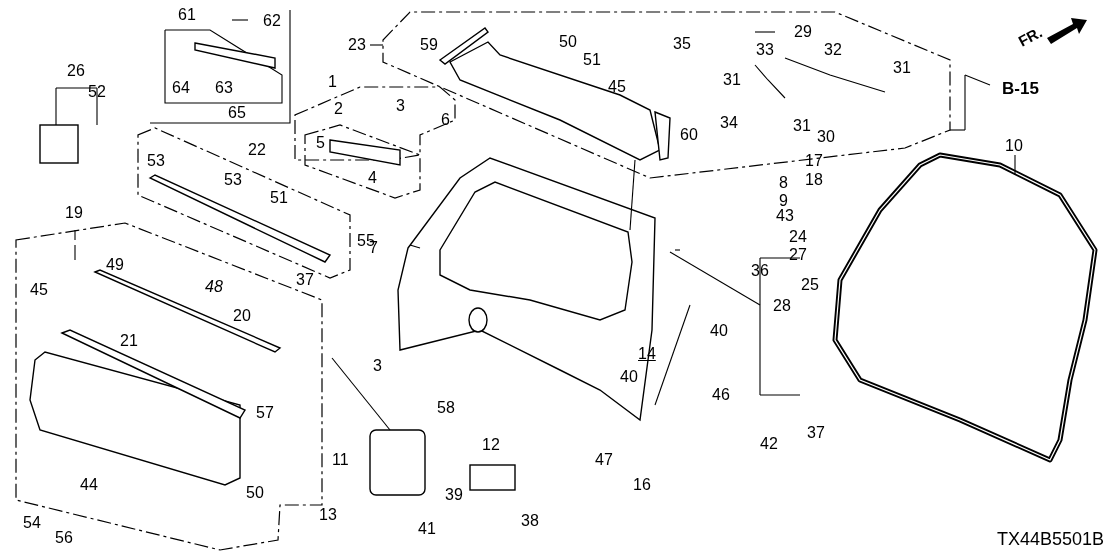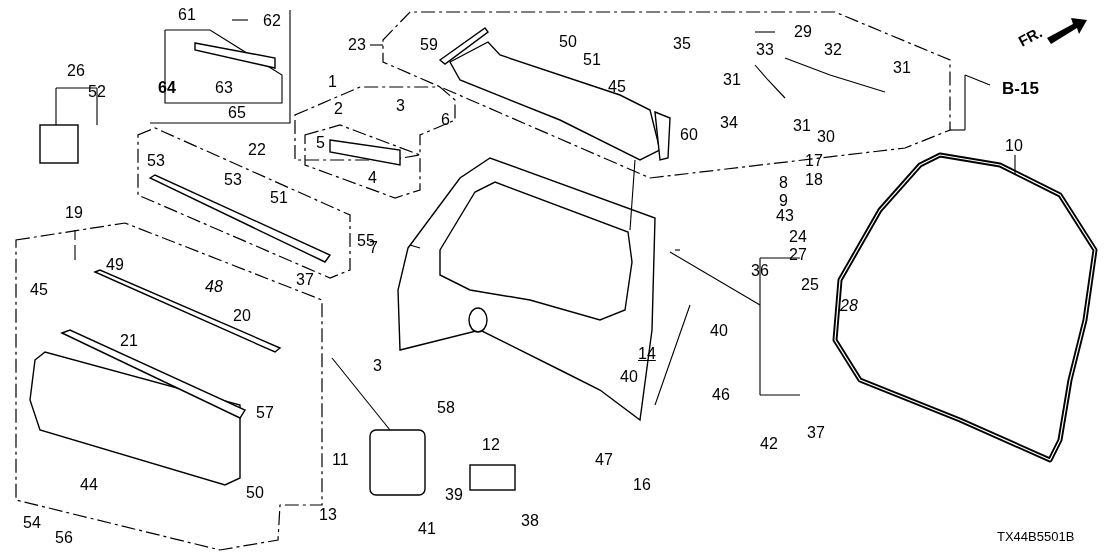--- a/index.html
+++ b/index.html
@@ -1,20 +1,20 @@
 <!DOCTYPE html>
 <html><head>
 <meta charset="utf-8">
 <style>
   html,body{margin:0;padding:0;background:#fff;}
   body{width:1108px;height:554px;position:relative;overflow:hidden;font-family:"Liberation Sans",sans-serif;}
   svg#diagram{position:absolute;left:0;top:0;width:1108px;height:554px;}
   .lbl{position:absolute;font-size:16px;color:#000;line-height:16px;white-space:nowrap;font-family:"Liberation Sans",sans-serif;}
   .ref{position:absolute;font-size:17px;font-weight:bold;color:#000;font-family:"Liberation Sans",sans-serif;}
-  .code{position:absolute;font-size:13px;color:#000;font-family:"Liberation Sans",sans-serif;}
+  .code{position:absolute;font-size:18px;color:#000;font-family:"Liberation Sans",sans-serif;}
   .fr{position:absolute;font-size:15px;font-weight:bold;transform:rotate(-28deg);font-family:"Liberation Sans",sans-serif;}
   .dash{fill:none;stroke:#000;stroke-width:1.2;stroke-dasharray:14 4 3 4;}
   .ln{fill:none;stroke:#000;stroke-width:1.1;}
   .part{fill:#fff;stroke:#000;stroke-width:1.4;}
   .thick{fill:none;stroke:#000;stroke-width:5;stroke-linejoin:round;}
   .thickin{fill:none;stroke:#fff;stroke-width:1.2;}
 </style>
 </head>
 <body>
 
@@ -82,21 +82,21 @@
     <line x1="670" y1="252" x2="760" y2="305"></line>
     <line x1="760" y1="258" x2="800" y2="258"></line>
     <line x1="760" y1="258" x2="760" y2="395"></line>
     <line x1="760" y1="395" x2="800" y2="395"></line>
     <line x1="75" y1="230" x2="75" y2="240"></line>
   </g>
 </svg>
 
 <span class="lbl" style="left:178px;top:7px;">61</span>
 <span class="lbl" style="left:263px;top:13px;">62</span>
-<span class="lbl" style="left:158px;top:80px;font-weight:bold;">64</span>
+<span class="lbl" style="left:172px;top:80px;">64</span>
 <span class="lbl" style="left:215px;top:80px;">63</span>
 <span class="lbl" style="left:228px;top:105px;">65</span>
 <span class="lbl" style="left:67px;top:63px;">26</span>
 <span class="lbl" style="left:88px;top:84px;">52</span>
 <span class="lbl" style="left:328px;top:74px;">1</span>
 <span class="lbl" style="left:334px;top:101px;">2</span>
 <span class="lbl" style="left:396px;top:98px;">3</span>
 <span class="lbl" style="left:441px;top:112px;">6</span>
 <span class="lbl" style="left:316px;top:135px;">5</span>
 <span class="lbl" style="left:368px;top:170px;">4</span>
@@ -139,21 +139,21 @@
 </svg>
 <span class="lbl" style="left:805px;top:153px;">17</span>
 <span class="lbl" style="left:805px;top:172px;">18</span>
 <span class="lbl" style="left:779px;top:175px;">8</span>
 <span class="lbl" style="left:779px;top:193px;">9</span>
 <span class="lbl" style="left:776px;top:208px;">43</span>
 <span class="lbl" style="left:789px;top:229px;">24</span>
 <span class="lbl" style="left:789px;top:247px;">27</span>
 <span class="lbl" style="left:751px;top:263px;">36</span>
 <span class="lbl" style="left:801px;top:277px;">25</span>
-<span class="lbl" style="left:840px;top:298px;font-style:italic;">28</span>
+<span class="lbl" style="left:773px;top:298px;">28</span>
 <span class="lbl" style="left:1005px;top:138px;">10</span>
 <span class="lbl" style="left:369px;top:240px;">7</span>
 <span class="lbl" style="left:710px;top:323px;">40</span>
 <span class="lbl" style="left:638px;top:346px;text-decoration:underline;">14</span>
 <span class="lbl" style="left:620px;top:369px;">40</span>
 <span class="lbl" style="left:373px;top:358px;">3</span>
 <span class="lbl" style="left:437px;top:400px;">58</span>
 <span class="lbl" style="left:332px;top:452px;">11</span>
 <span class="lbl" style="left:482px;top:437px;">12</span>
 <span class="lbl" style="left:595px;top:452px;">47</span>

